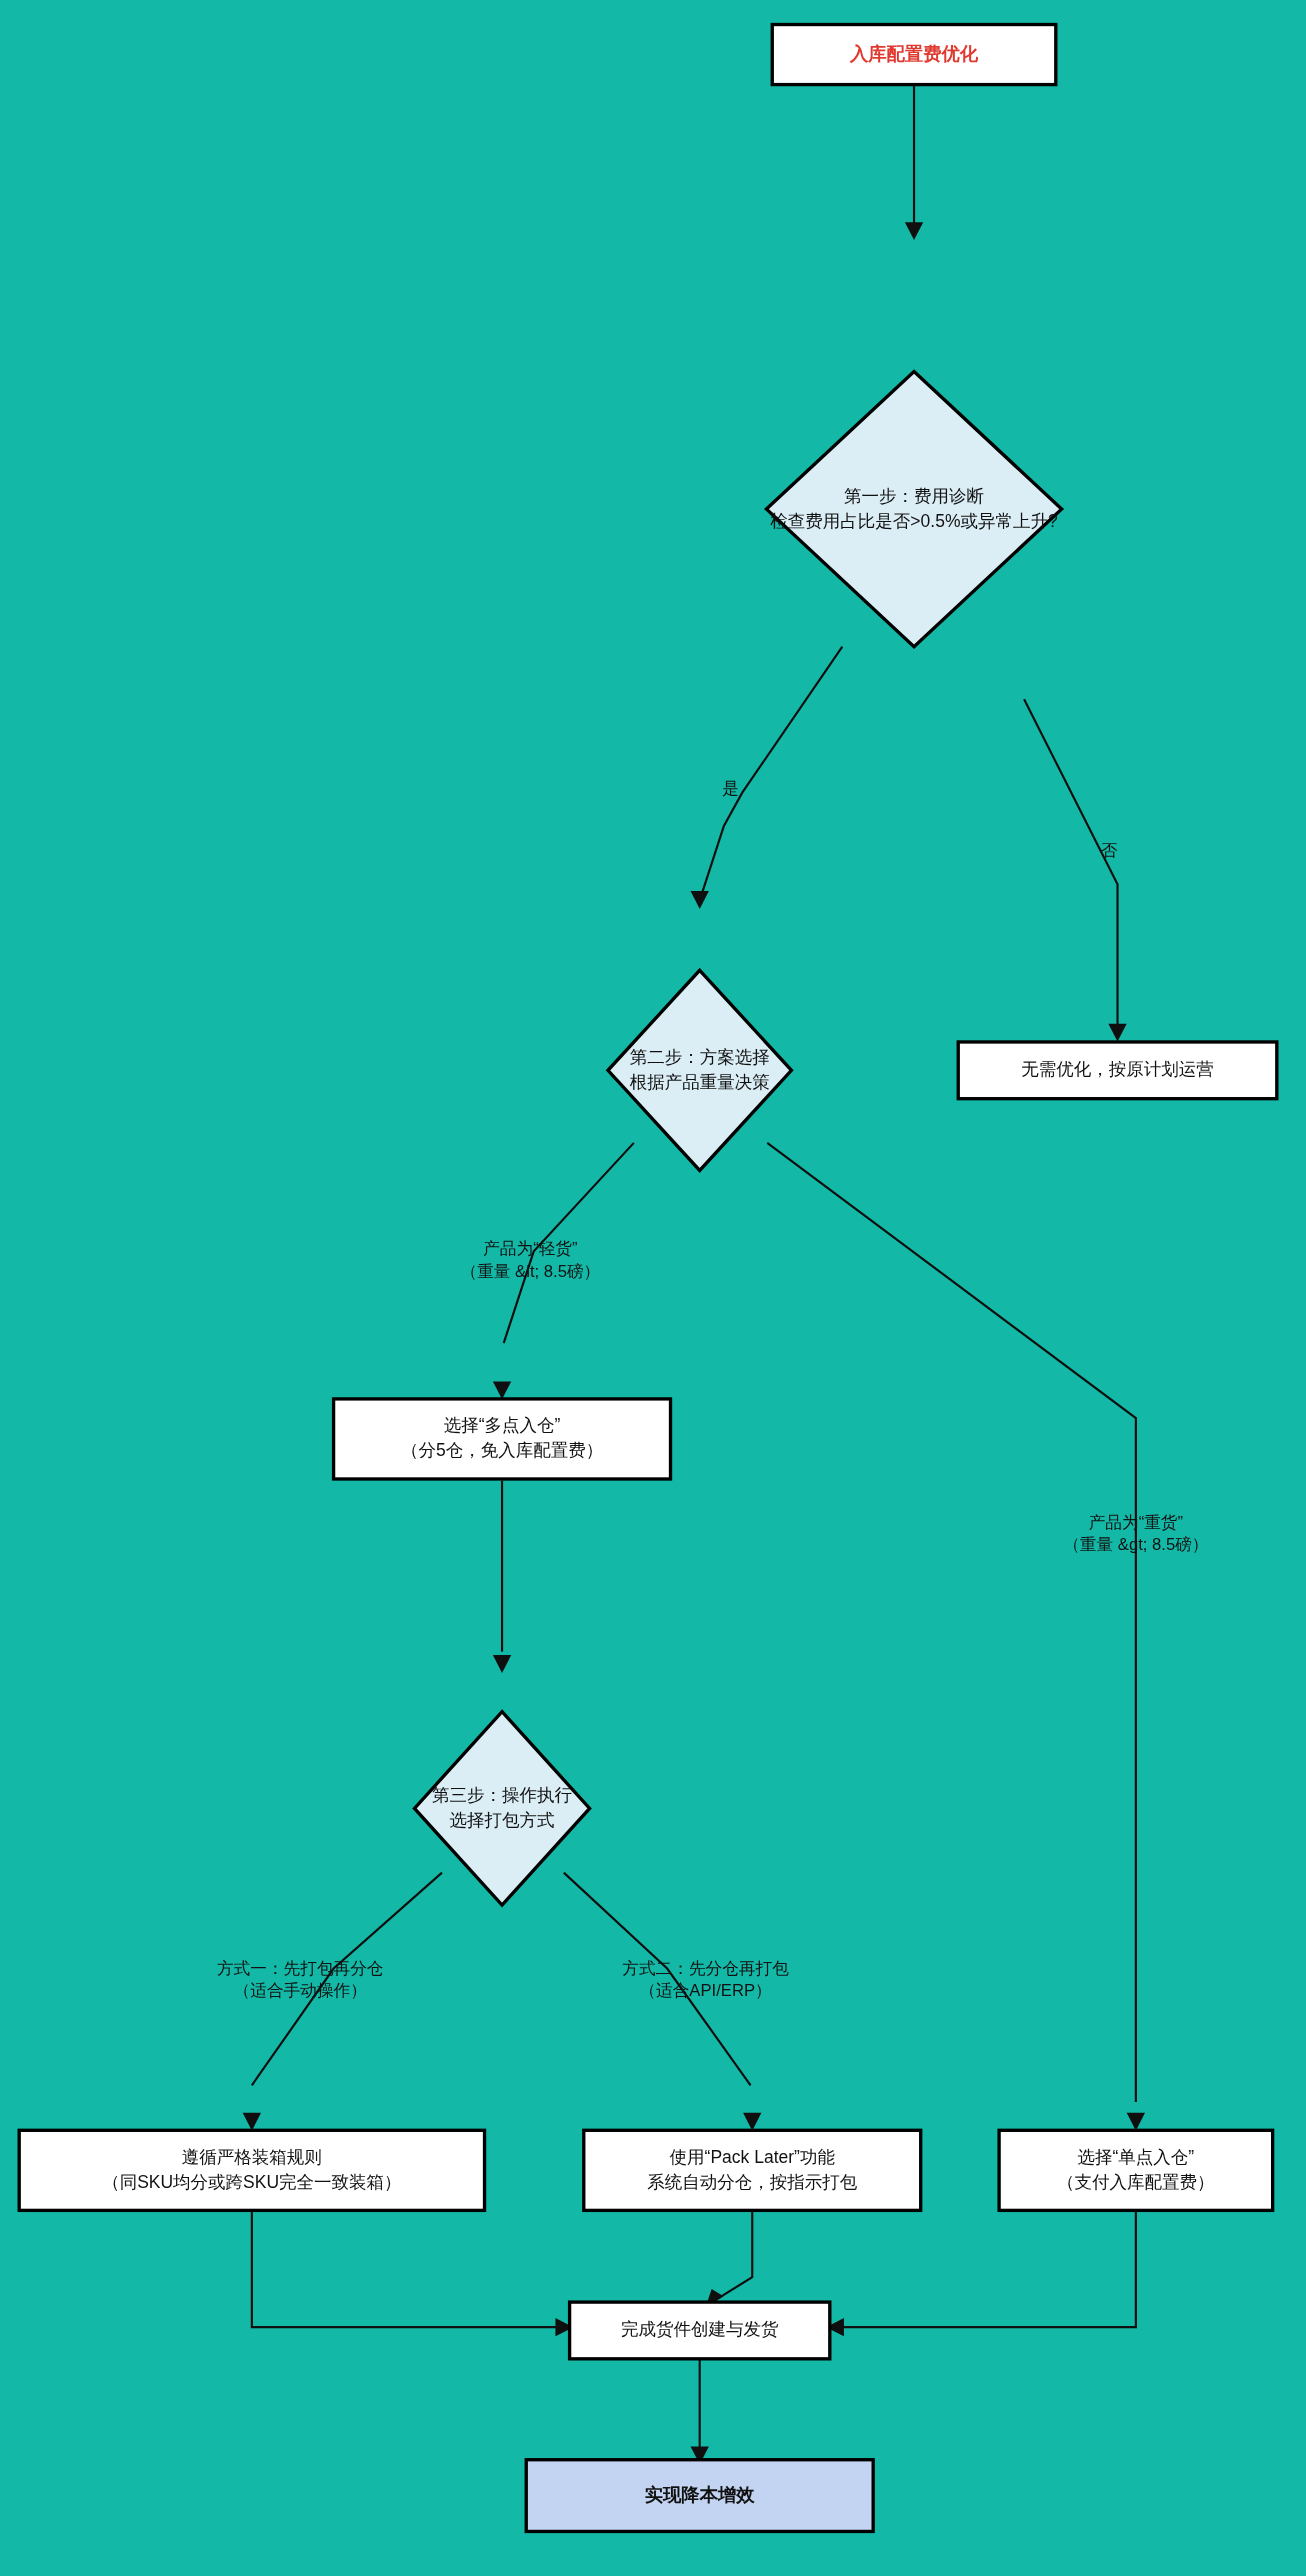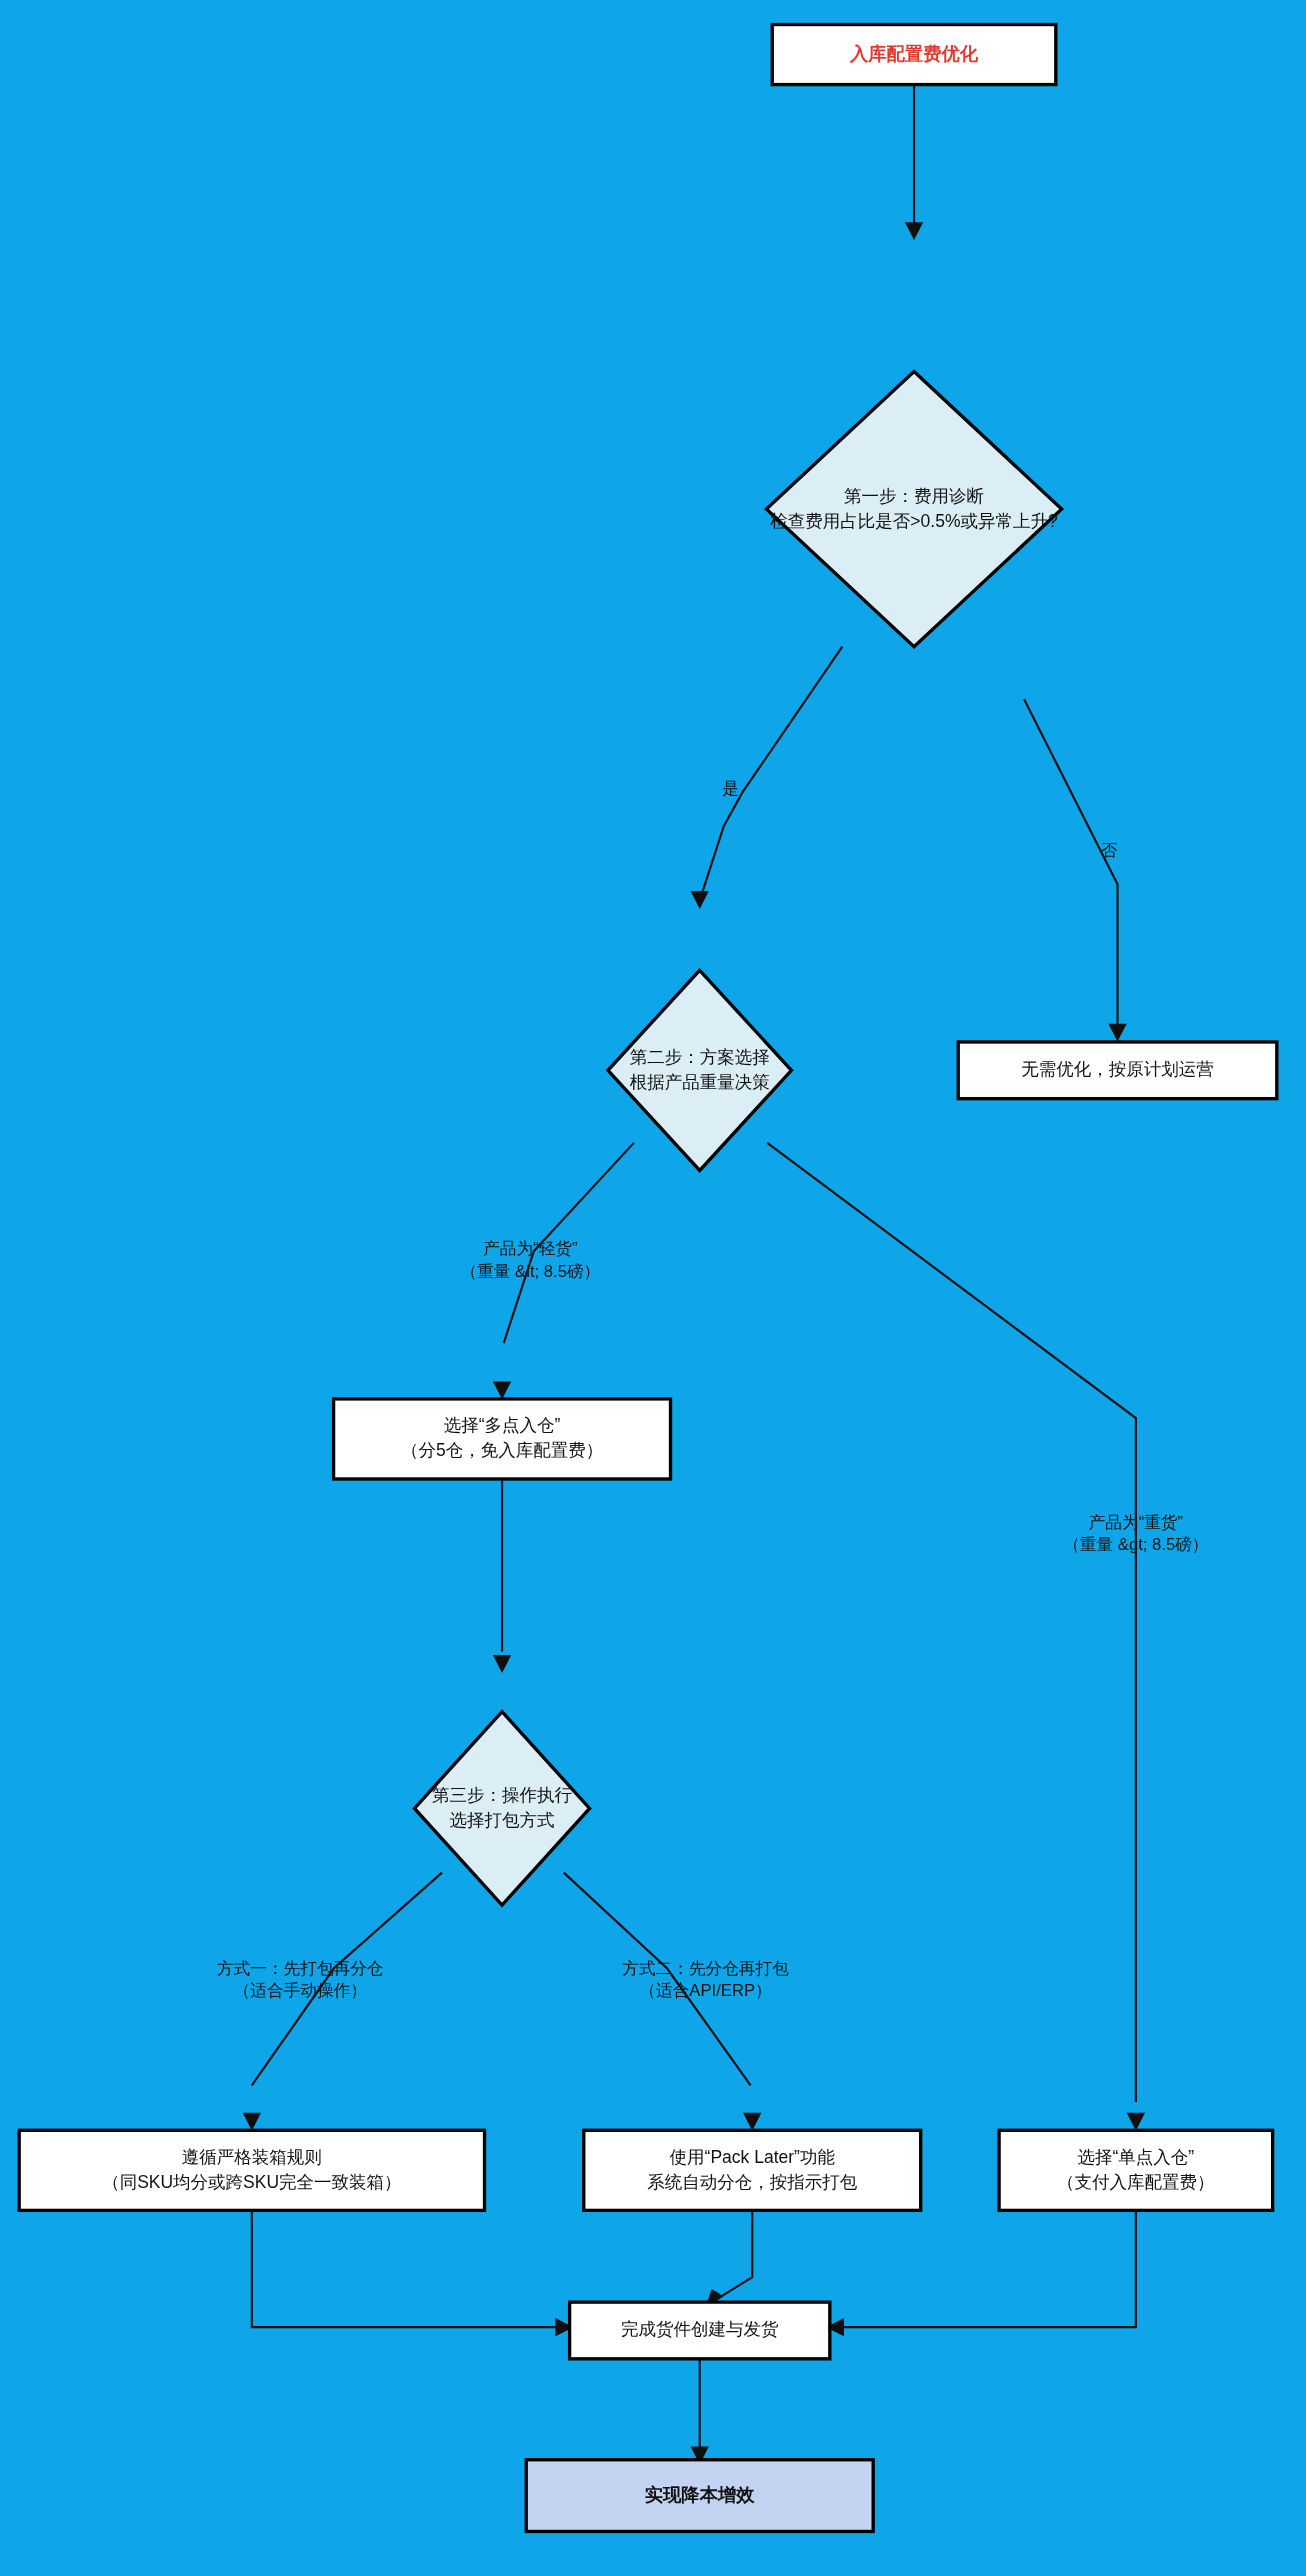--- a/index.html
+++ b/index.html
@@ -7,21 +7,21 @@
     padding: 0;
     background: #ffffff;
   }
   body {
     font-family: "Liberation Sans", "DejaVu Sans", sans-serif;
   }
   #flow-root {
     position: relative;
     width: 1306px;
     height: 2576px;
-    background: #0ea5e9;
+    background: #14b8a6;
     overflow: hidden;
   }
   svg#flow-svg {
     position: absolute;
     top: 0;
     left: 0;
     width: 1306px;
     height: 2576px;
     display: block;
   }

